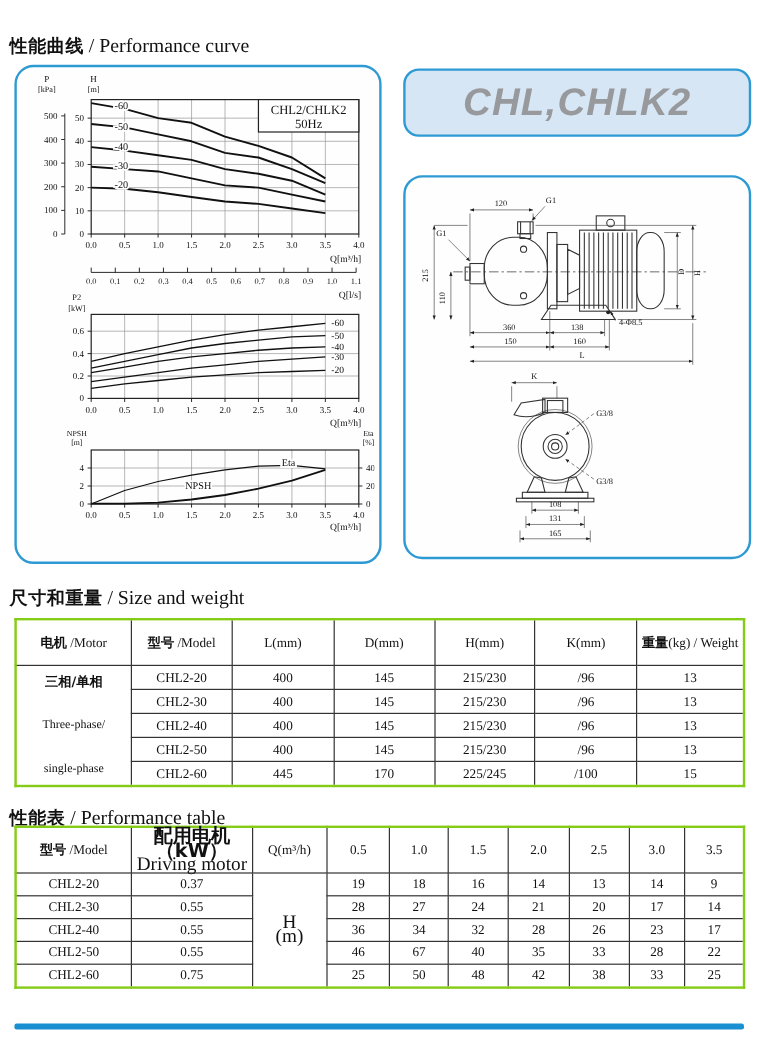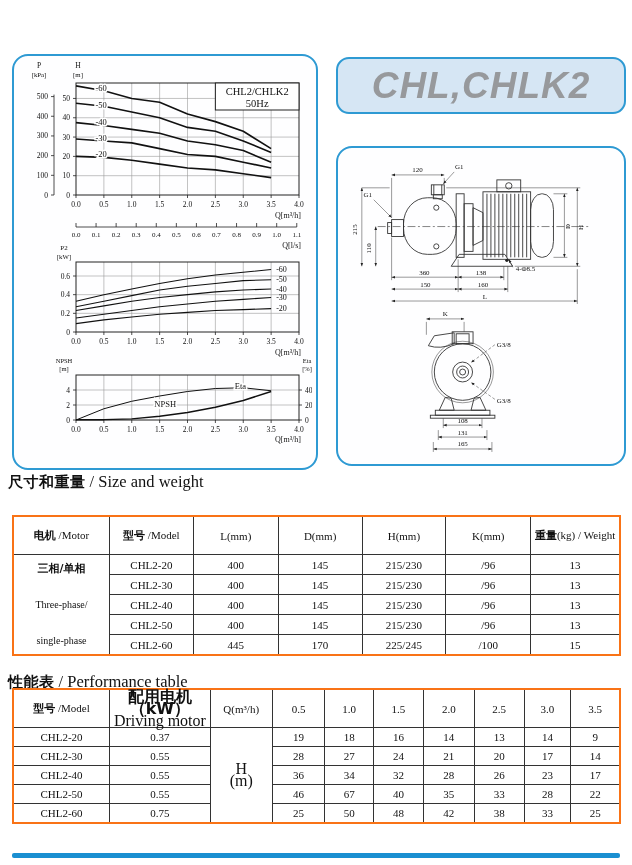--- a/index.html
+++ b/index.html
@@ -3,37 +3,37 @@
 <meta charset="utf-8">
 <style>
   html,body{margin:0;padding:0;background:#ffffff;}
   .page{position:relative;width:632px;height:865px;background:#fff;overflow:hidden;
         font-family:"Liberation Serif",serif;color:#111;}
   .heading{position:absolute;white-space:nowrap;}
   .h-zh{font-family:"DejaVu Sans",sans-serif;font-weight:700;font-size:15px;letter-spacing:.5px;}
   .h-en{font-family:"Liberation Serif",serif;font-size:16.5px;margin-left:4px;}
   #h-curve{left:8px;top:28px;}
   #h-install{left:336px;top:120px;}
-  #h-size{left:8px;top:472px;text-align:right;}
+  #h-size{left:8px;top:488px;text-align:right;}
   #h-perf{left:8px;top:660px;margin-top:12px;}
   .panel{position:absolute;border:2px solid var(--panel-border,#2e9ad3);border-radius:16px;background:#fefeff;}
   #panel-curves{left:12px;top:54px;width:302px;height:412px;}
   #panel-sketch{left:336px;top:146px;width:286px;height:316px;}
   .title-box{position:absolute;left:336px;top:57px;width:286px;height:53px;
              border:2px solid var(--panel-border,#2e9ad3);border-radius:13px;
              background:var(--title-box-bg,#d6e6f4);display:flex;align-items:center;justify-content:center;}
   .title-box span{font-family:"Liberation Sans",sans-serif;font-style:italic;font-weight:bold;
-                  font-size:37px;color:var(--title-text,#97999c);letter-spacing:1px;text-align:center;}
+                  font-size:32px;color:var(--title-text,#97999c);letter-spacing:1px;text-align:center;}
   #curves-svg{position:absolute;left:0;top:0;}
   .sketch-svg{position:absolute;left:0;top:0;}
   .sketch-svg .dim{font-family:"Liberation Serif",serif;font-size:7px;fill:#111;text-anchor:middle;
                    stroke:none;}
   #curves-svg text{font-family:"Liberation Serif",serif;}
   .tbl{position:absolute;border-collapse:collapse;table-layout:fixed;font-size:11px;text-align:center;
-       border:2px solid #f97316;background:#fff;}
+       border:2px solid #84cc16;background:#fff;}
   .tbl td,.tbl th{border:1px solid #333;padding:0 1px;font-weight:normal;}
   #size-table{left:12px;top:515px;width:609px;}
   #perf-table{left:12px;top:688px;width:609px;}
   .hrow th{height:37px;}
   .drow td{height:19px;}
   .prow td{height:18px;}
   .zh{font-family:"DejaVu Sans",sans-serif;font-weight:700;}
   .en{font-family:"Liberation Serif",serif;}
   .model-b{font-weight:bold;}
   .motor-cell .zh{font-size:11px;}
@@ -41,20 +41,23 @@
   .motor-cell .en{font-size:10px;margin-top:24px;}
   .hq{font-size:16px;line-height:12px;}
   .bottom-bar{position:absolute;left:12px;top:853px;width:608px;height:5px;
               background:var(--accent-bar,#1a8fd1);border-radius:2px;}
 </style>
 </head>
 <body>
 
 <div class="page">
 
+  <div class="heading" id="h-curve">
+    <span class="h-zh">性能曲线</span><span class="h-en">/ Performance curve</span>
+  </div>
 
   <div class="panel" id="panel-curves">
     <svg id="curves-svg" width="298" height="408" viewBox="0 0 298 408">
         <line x1="89.875" y1="27" x2="89.875" y2="139" stroke="#9a9a9a" stroke-width="0.6"></line>
         <line x1="117.75" y1="27" x2="117.75" y2="139" stroke="#9a9a9a" stroke-width="0.6"></line>
         <line x1="145.625" y1="27" x2="145.625" y2="139" stroke="#9a9a9a" stroke-width="0.6"></line>
         <line x1="173.5" y1="27" x2="173.5" y2="139" stroke="#9a9a9a" stroke-width="0.6"></line>
         <line x1="201.375" y1="27" x2="201.375" y2="139" stroke="#9a9a9a" stroke-width="0.6"></line>
         <line x1="229.25" y1="27" x2="229.25" y2="139" stroke="#9a9a9a" stroke-width="0.6"></line>
         <line x1="257.125" y1="27" x2="257.125" y2="139" stroke="#9a9a9a" stroke-width="0.6"></line>

